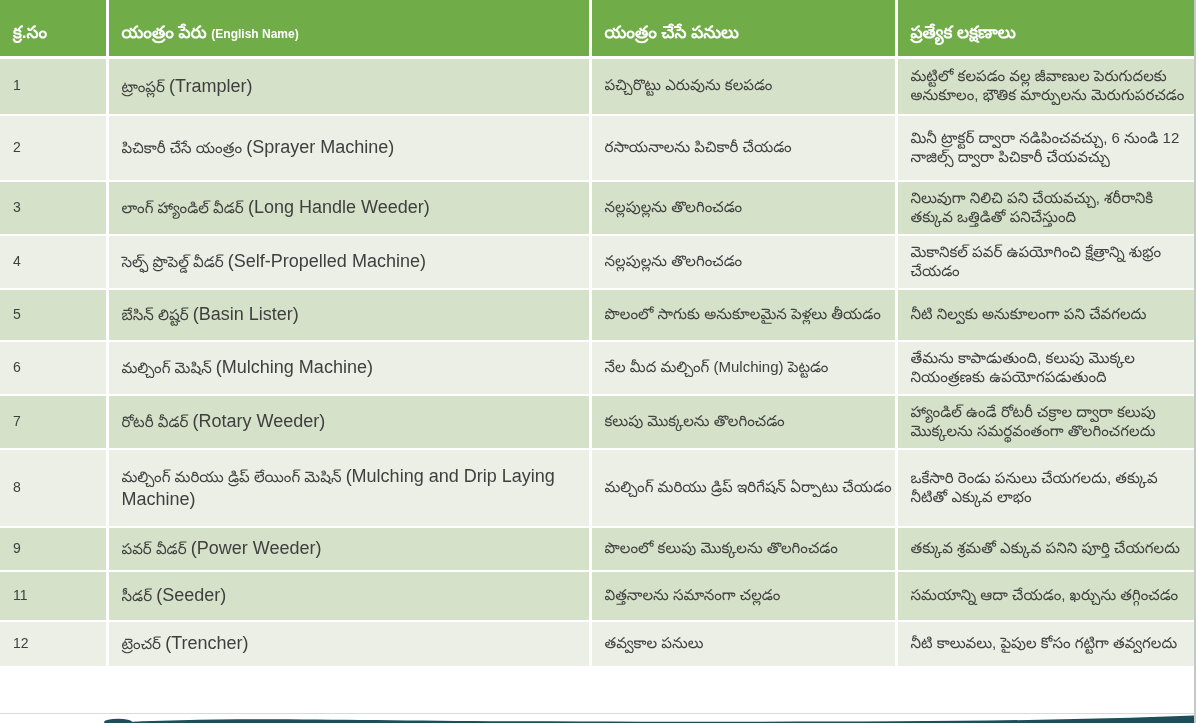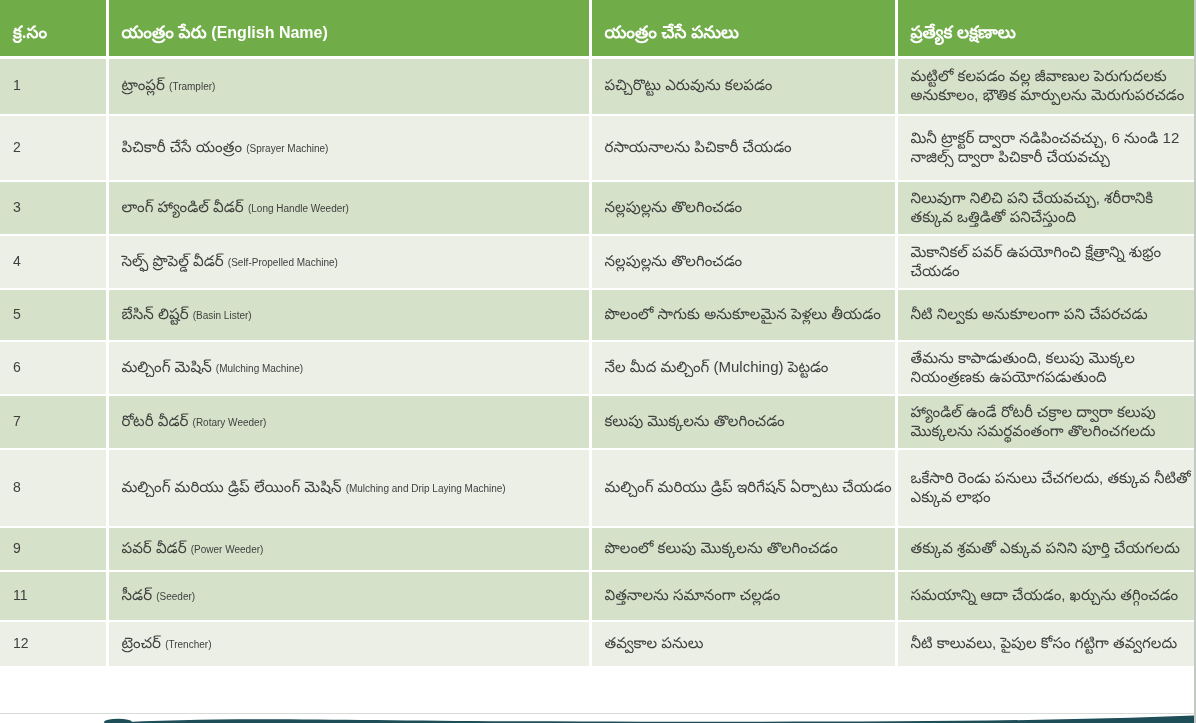--- a/index.html
+++ b/index.html
@@ -40,21 +40,21 @@
     text-align:left;
     vertical-align:middle;
     font-weight:bold;
     font-size:17px;
     height:57px;
     padding:20px 10px 6px 13px;
     border-right:3px solid var(--grid-line);
     border-bottom:3px solid var(--grid-line);
   }
   thead th:last-child{border-right:none;}
-  .hdr-suffix{font-size:16px;font-weight:bold;}
+  .hdr-suffix{font-size:12px;font-weight:bold;}
 
   tbody td{
     color:var(--body-text);
     font-size:15px;
     line-height:1.25;
     vertical-align:middle;
     padding:5px 0 6px 13px;
     border-right:3px solid var(--grid-line);
     border-bottom:2px solid var(--grid-line);
   }
@@ -66,21 +66,21 @@
   tbody tr:nth-child(1){height:58px;}
   tbody tr:nth-child(2){height:66px;}
   tbody tr:nth-child(5){height:52px;}
   tbody tr:nth-child(8){height:78px;}
   tbody tr:nth-child(9){height:44px;}
   tbody tr:nth-child(10){height:50px;}
   tbody tr:nth-child(11){height:46px;}
   tbody tr:nth-child(12){height:46px;}
 
   td.sno-cell{font-size:14px;}
-  .name-en{font-size:10px;}
+  .name-en{font-size:18px;}
 
   .bottom-strip{
     position:absolute;
     left:0;bottom:0;
     width:1196px;height:10px;
     background:#FFFFFF;
     border-top:1px solid #D8DCD8;
   }
   .bottom-strip svg{display:block;}
 </style>
@@ -154,21 +154,21 @@
       <td>మెకానికల్ పవర్ ఉపయోగించి క్షేత్రాన్ని శుభ్రం చేయడం</td>
     </tr>
 
     <tr class="odd">
       <td class="sno-cell">5</td>
       <td>
         <span>బేసిన్ లిష్టర్ </span>
         <span class="name-en">(Basin Lister)</span>
       </td>
       <td>పొలంలో సాగుకు అనుకూలమైన పెళ్లలు తీయడం</td>
-      <td>నీటి నిల్వకు అనుకూలంగా పని చేపరచడు</td>
+      <td>నీటి నిల్వకు అనుకూలంగా పని చేవగలదు</td>
     </tr>
 
     <tr class="even">
       <td class="sno-cell">6</td>
       <td>
         <span>మల్చింగ్ మెషిన్ </span>
         <span class="name-en">(Mulching Machine)</span>
       </td>
       <td>నేల మీద మల్చింగ్ (Mulching) పెట్టడం</td>
       <td>తేమను కాపాడుతుంది, కలుపు మొక్కల నియంత్రణకు ఉపయోగపడుతుంది</td>
@@ -184,21 +184,21 @@
       <td>హ్యాండిల్ ఉండే రోటరీ చక్రాల ద్వారా కలుపు మొక్కలను సమర్థవంతంగా తొలగించగలదు</td>
     </tr>
 
     <tr class="even">
       <td class="sno-cell">8</td>
       <td>
         <span>మల్చింగ్ మరియు డ్రిప్ లేయింగ్ మెషిన్ </span>
         <span class="name-en">(Mulching and Drip Laying Machine)</span>
       </td>
       <td>మల్చింగ్ మరియు డ్రిప్ ఇరిగేషన్ ఏర్పాటు చేయడం</td>
-      <td>ఒకేసారి రెండు పనులు చేచగలదు, తక్కువ నీటితో ఎక్కువ లాభం</td>
+      <td>ఒకేసారి రెండు పనులు చేయగలదు, తక్కువ నీటితో ఎక్కువ లాభం</td>
     </tr>
 
     <tr class="odd">
       <td class="sno-cell">9</td>
       <td>
         <span>పవర్ వీడర్ </span>
         <span class="name-en">(Power Weeder)</span>
       </td>
       <td>పొలంలో కలుపు మొక్కలను తొలగించడం</td>
       <td>తక్కువ శ్రమతో ఎక్కువ పనిని పూర్తి చేయగలదు</td>

